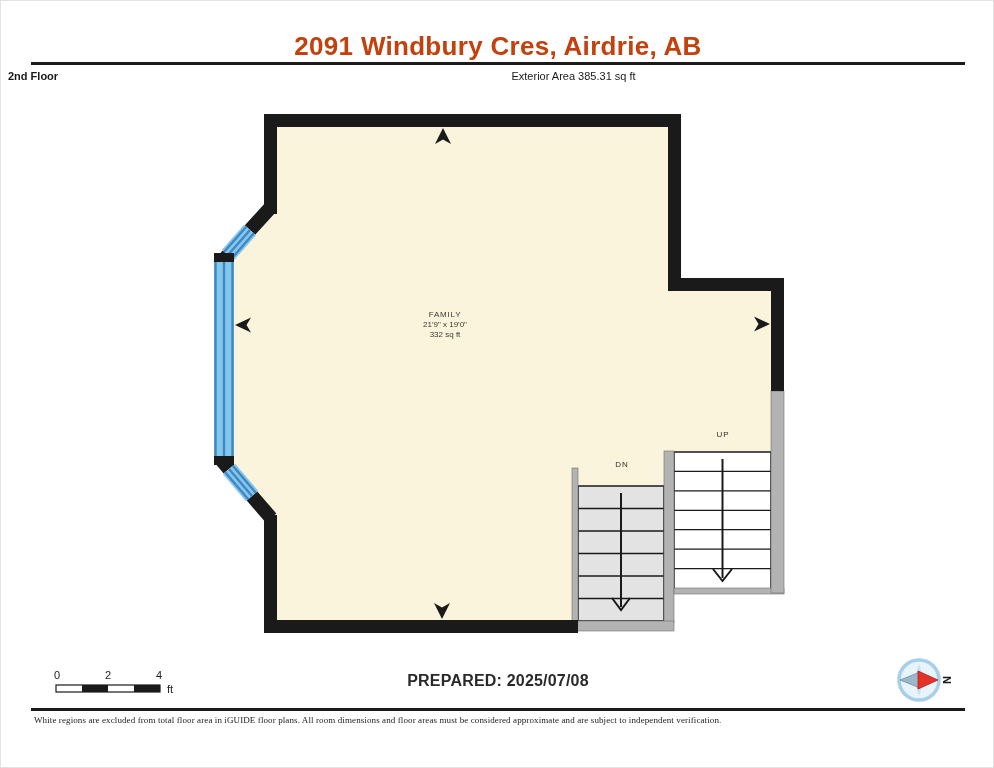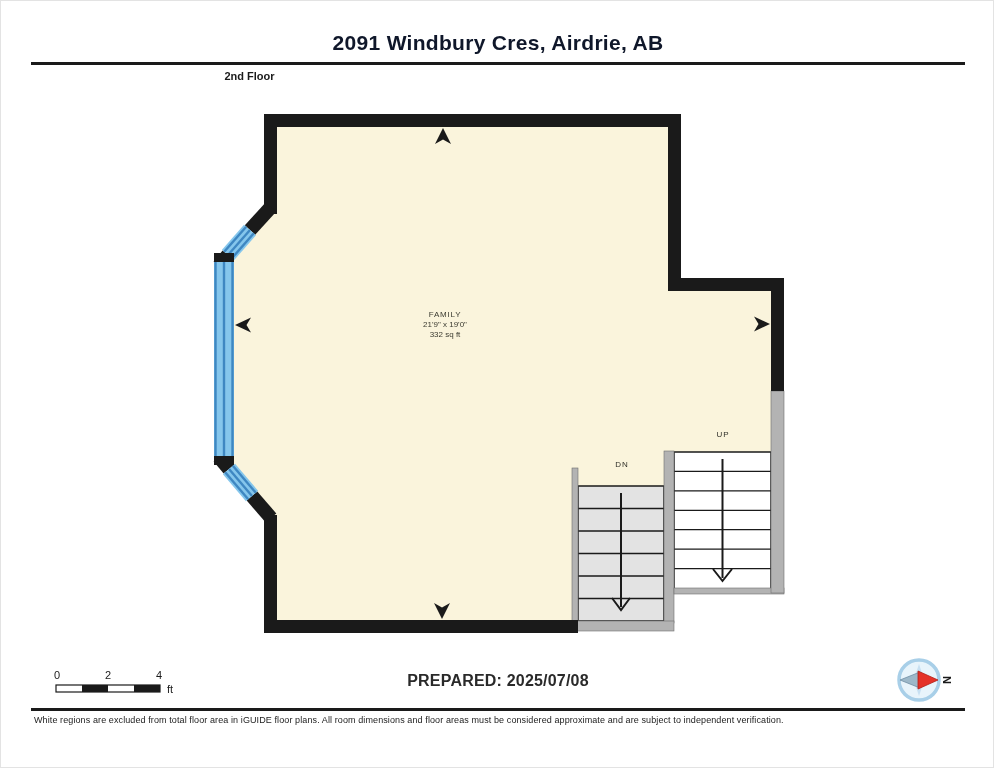--- a/index.html
+++ b/index.html
@@ -7,57 +7,58 @@
     position:relative;
     width:994px;height:768px;
     background:#ffffff;
     border:1px solid #e3e3e3;
     box-sizing:border-box;
     font-family:"Liberation Sans", sans-serif;
     overflow:hidden;
   }
   .title{
     position:absolute;left:0;top:30px;width:994px;
-    text-align:center;font-size:21px;font-weight:bold;color:#0f172a;
+    text-align:center;font-size:26px;font-weight:bold;color:#c2410c;
     letter-spacing:0.3px;
   }
   .header-rule{
     position:absolute;left:30px;top:61px;width:934px;height:3px;background:#1a1a1a;
   }
   .subtitle{
     position:absolute;left:0;top:69px;width:994px;height:16px;
     display:flex;flex-direction:row;
     font-size:11px;color:#1a1a1a;
   }
   .subtitle .half{width:497px;}
-  .subtitle .half.left{text-align:center;font-weight:bold;}
+  .subtitle .half.left{text-align:left;font-weight:bold;padding-left:7px;}
   .subtitle .half.right{text-align:left;padding-left:10px;box-sizing:border-box;}
   .plan-svg{position:absolute;left:0;top:0;}
   .prepared{
     position:absolute;left:0;top:671px;width:994px;
     text-align:center;font-size:16px;font-weight:bold;color:#2a2a2a;
     letter-spacing:0.2px;
   }
   .footer-rule{
     position:absolute;left:30px;top:707px;width:934px;height:3px;background:#1a1a1a;
   }
   .disclaimer{
     position:absolute;left:33px;top:714px;width:940px;
-    font-size:9px;color:#222222;letter-spacing:0.1px;
+    font-size:9px;color:#222222;letter-spacing:0.1px;font-family:Liberation Serif, serif;
   }
 </style>
 </head>
 <body>
 
 <div class="page">
 
   <div class="title">2091 Windbury Cres, Airdrie, AB</div>
   <div class="header-rule"></div>
   <div class="subtitle">
     <div class="half left">2nd Floor</div>
+    <div class="half right">Exterior Area 385.31 sq ft</div>
   </div>
 
   <svg class="plan-svg" width="994" height="768" viewBox="0 0 994 768">
 
     <polygon points="263,113 680,113 680,277 783,277 783,592 673,592 673,630 263,630 263,517 213,458 213,263 263,206" fill="#FAF4DC"></polygon>
 
     <g>
       <rect x="577" y="485" width="86" height="135" fill="#e3e3e3" stroke="#1a1a1a" stroke-width="1.5"></rect>
       <g stroke="#1a1a1a" stroke-width="1.3">
         <line x1="577" y1="507.5" x2="663" y2="507.5"></line>

